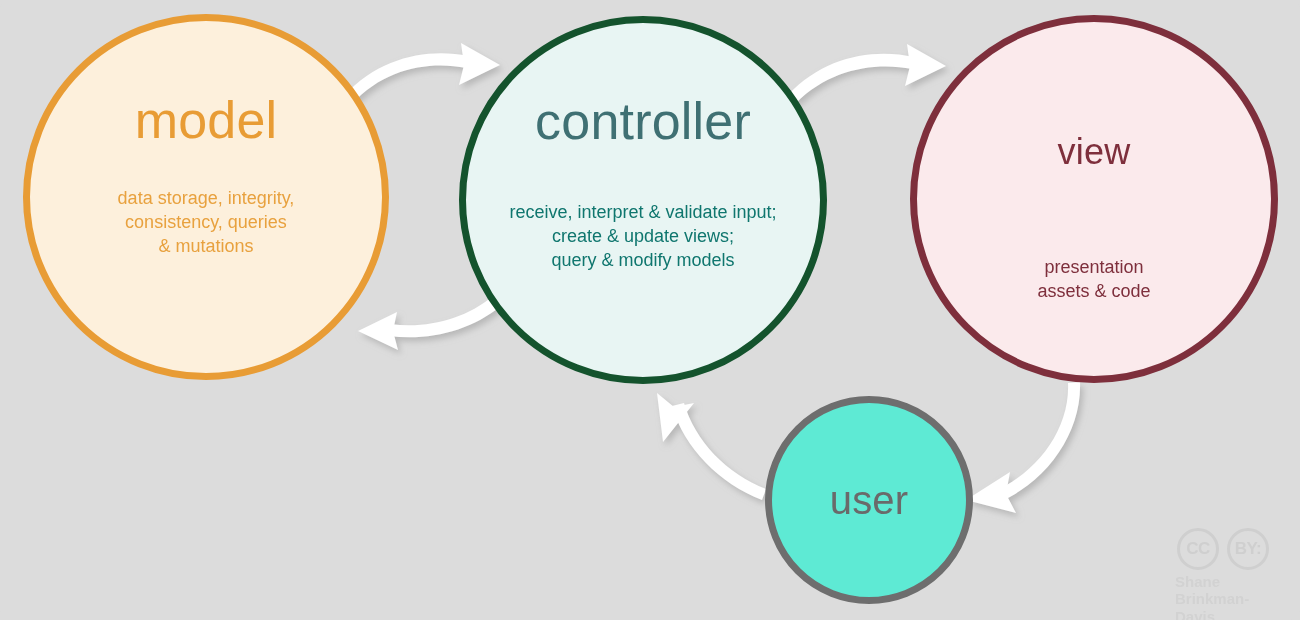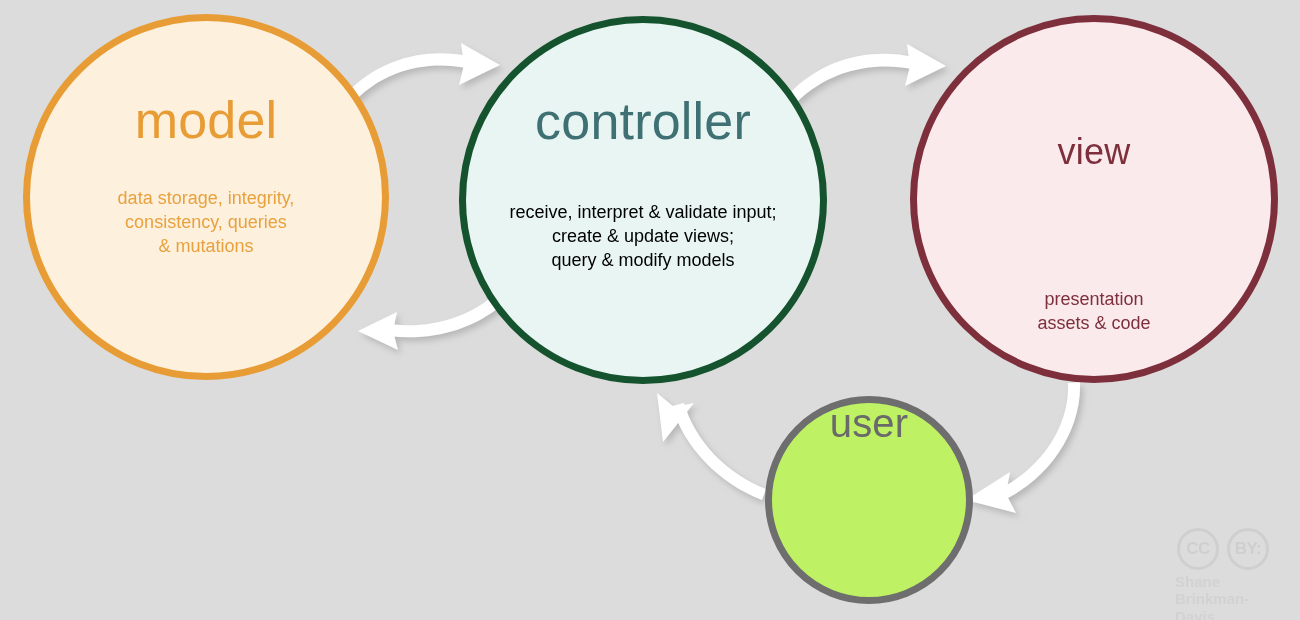--- a/index.html
+++ b/index.html
@@ -79,21 +79,21 @@
     height: 368px;
     background: #e8f5f3;
     border: 7px solid #14532d;
   }
   #node-controller .node-title {
     color: #3f7073;
     font-size: 52px;
     margin-top: 72px;
   }
   #node-controller .node-desc {
-    color: #000000;
+    color: #0f766e;
     font-size: 18px;
     margin-top: 54px;
   }
 
   
   #node-view {
     left: 910px;
     top: 15px;
     width: 368px;
     height: 368px;
@@ -101,32 +101,32 @@
     border: 7px solid #7e2f3c;
   }
   #node-view .node-title {
     color: #7e2f3c;
     font-size: 36px;
     margin-top: 112px;
   }
   #node-view .node-desc {
     color: #7e2f3c;
     font-size: 18px;
-    margin-top: 118px;
+    margin-top: 86px;
   }
 
   
   #node-user {
     left: 765px;
     top: 396px;
     width: 208px;
     height: 208px;
-    background: #bef264;
+    background: #5eead4;
     border: 7px solid #6e6e6e;
-    justify-content: space-between;
+    justify-content: center;
   }
   #node-user .node-title {
     color: #6a6a6a;
     font-size: 40px;
     margin-top: 0;
   }
   #node-user .node-desc {
     color: #6a6a6a;
     font-size: 17px;
     margin-top: 8px;

